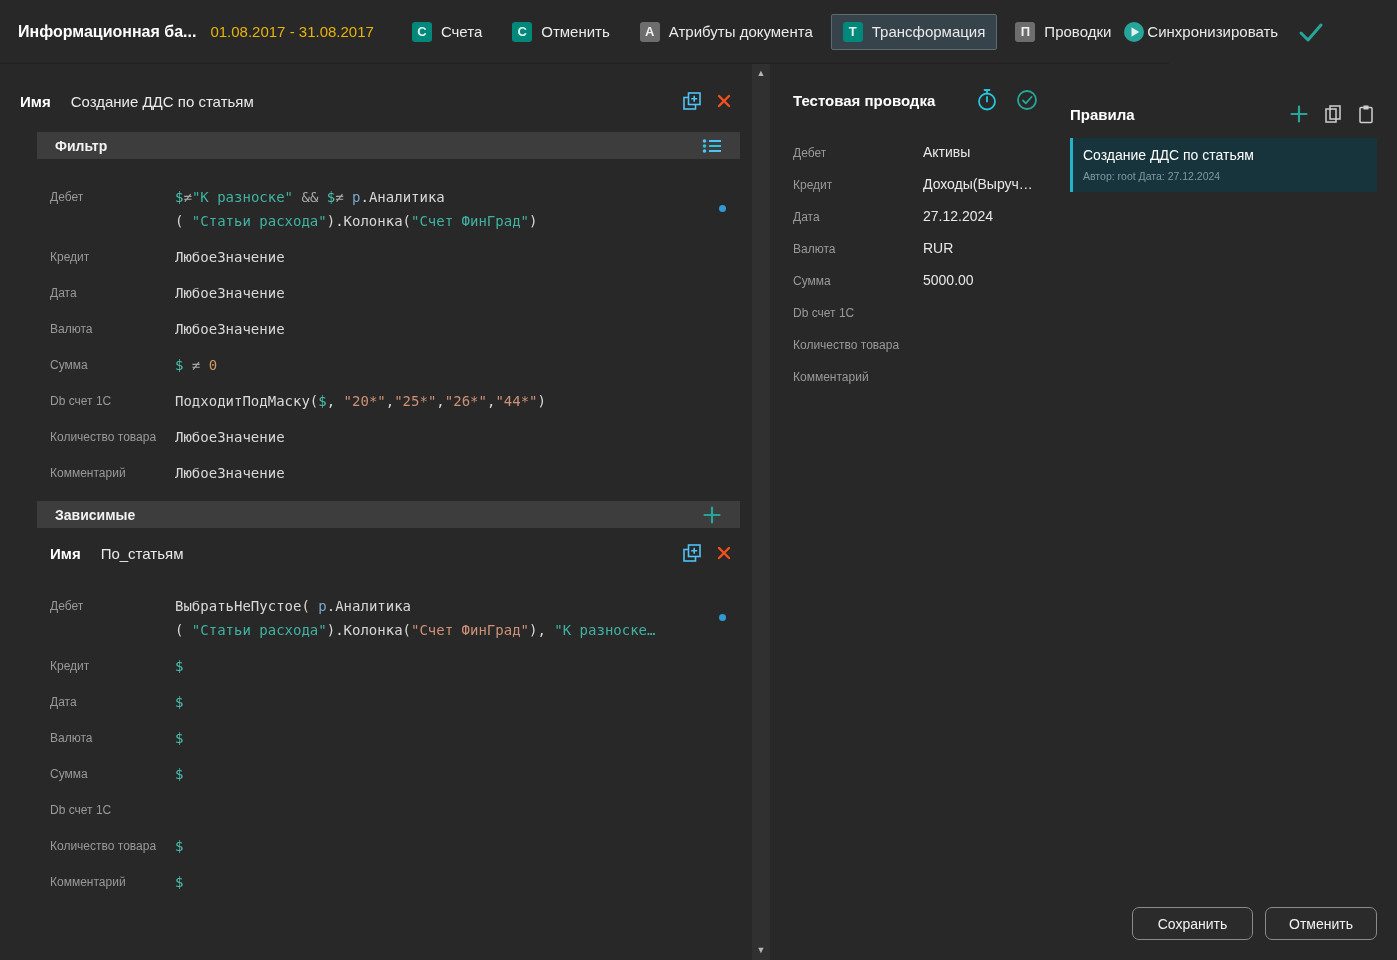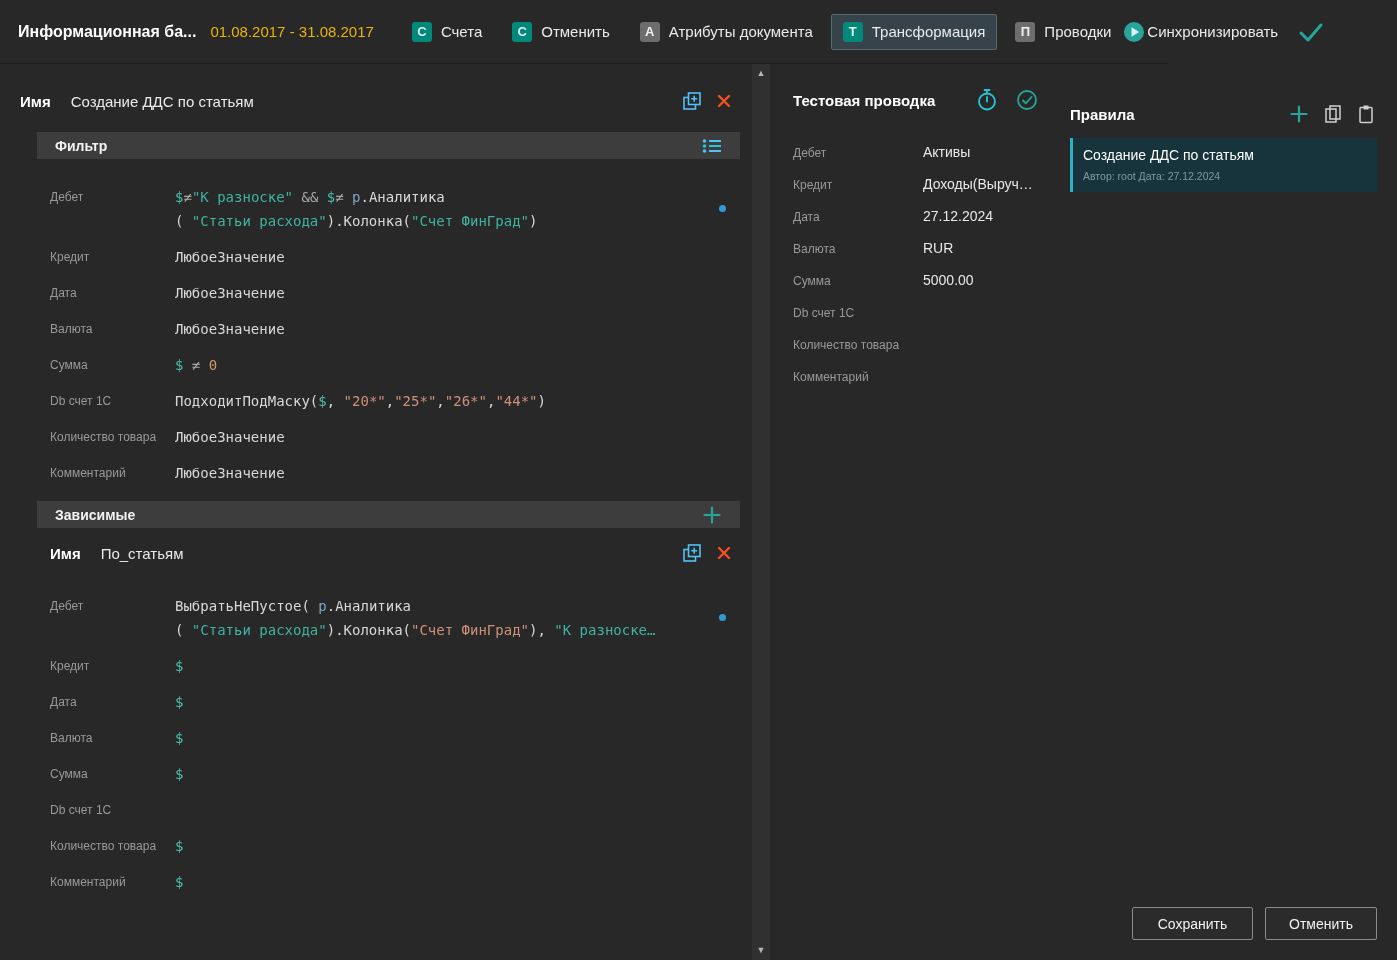--- a/index.html
+++ b/index.html
@@ -64,21 +64,21 @@
   .rules-panel{position:absolute;left:1070px;top:64px;width:307px}
   .rules-header{display:flex;align-items:center;margin-top:40px}
   .rules-title{font-weight:bold;font-size:15px;color:#fff}
   .rules-icons{margin-left:auto;display:flex;align-items:center;gap:15px;padding-right:2px}
   .rules-list{margin-top:14px}
   .rule-item{padding:9px 10px 10px 10px;cursor:default}
   .rule-item.selected{background:#17333b;border-left:3px solid #26b3c7}
   .rule-title{font-size:14px;color:#fff}
   .rule-meta{font-size:10.5px;color:#7e9aa2;margin-top:7px}
   
-  .btn{position:absolute;top:907px;height:33px;background:#2b2b2b;border:1px solid #8a8a8a;border-radius:2px;color:#f2f2f2;font-size:14px;font-family:"Liberation Sans",sans-serif;cursor:default}
+  .btn{position:absolute;top:907px;height:33px;background:#2b2b2b;border:1px solid #8a8a8a;border-radius:7px;color:#f2f2f2;font-size:14px;font-family:"Liberation Sans",sans-serif;cursor:default}
   .btn-save{left:1132px;width:121px}
   .btn-cancel{left:1265px;width:112px}
   svg{display:block}
 </style>
 </head>
 <body>
 
 <header class="topbar">
   <div class="app-title">Информационная ба...</div>
   <div class="daterange">01.08.2017 - 31.08.2017</div>

